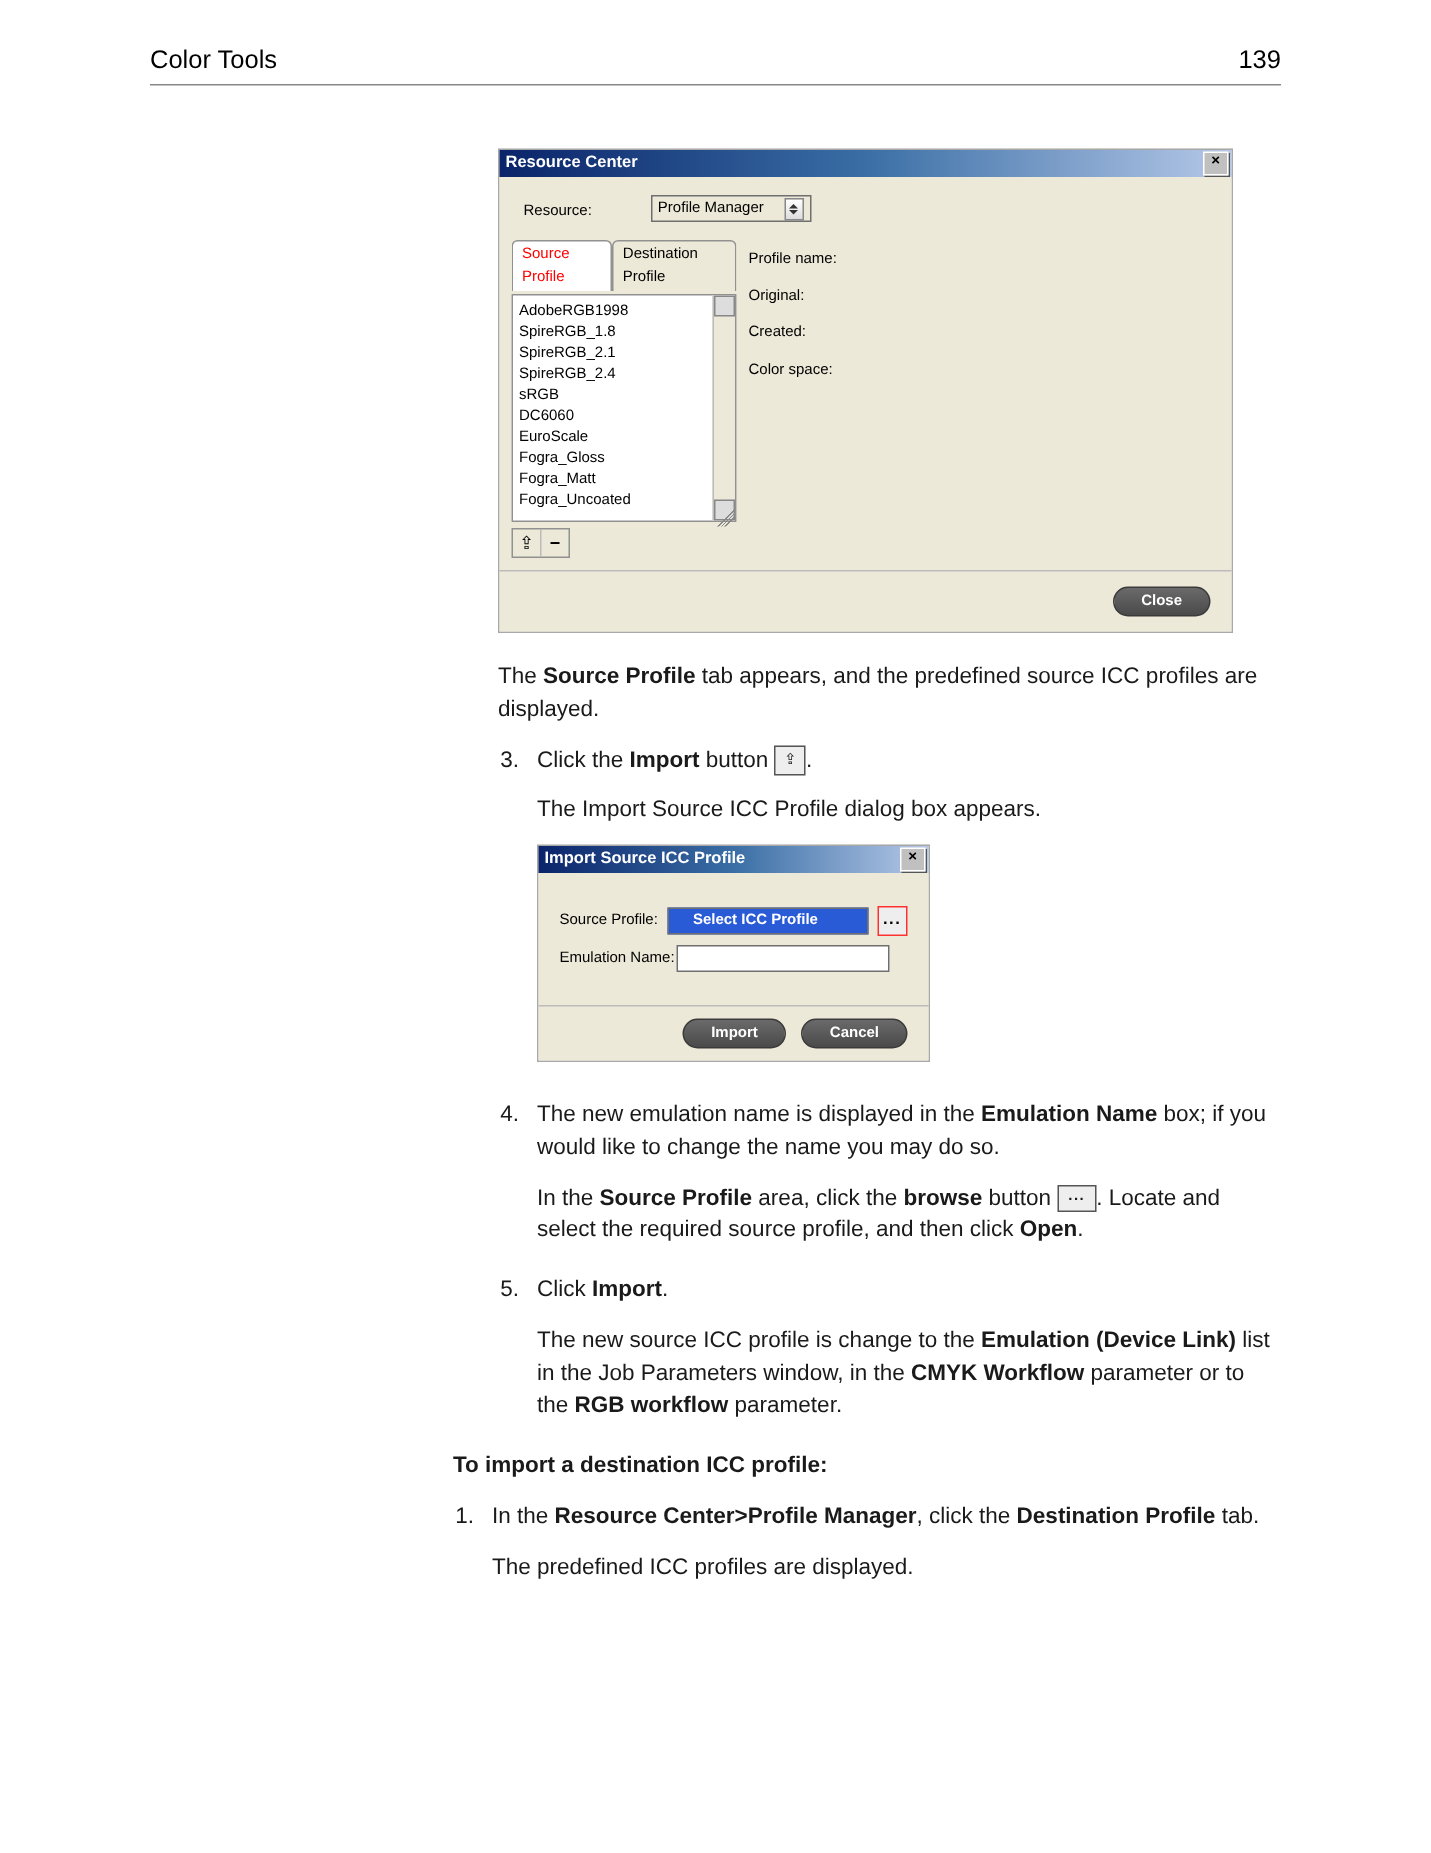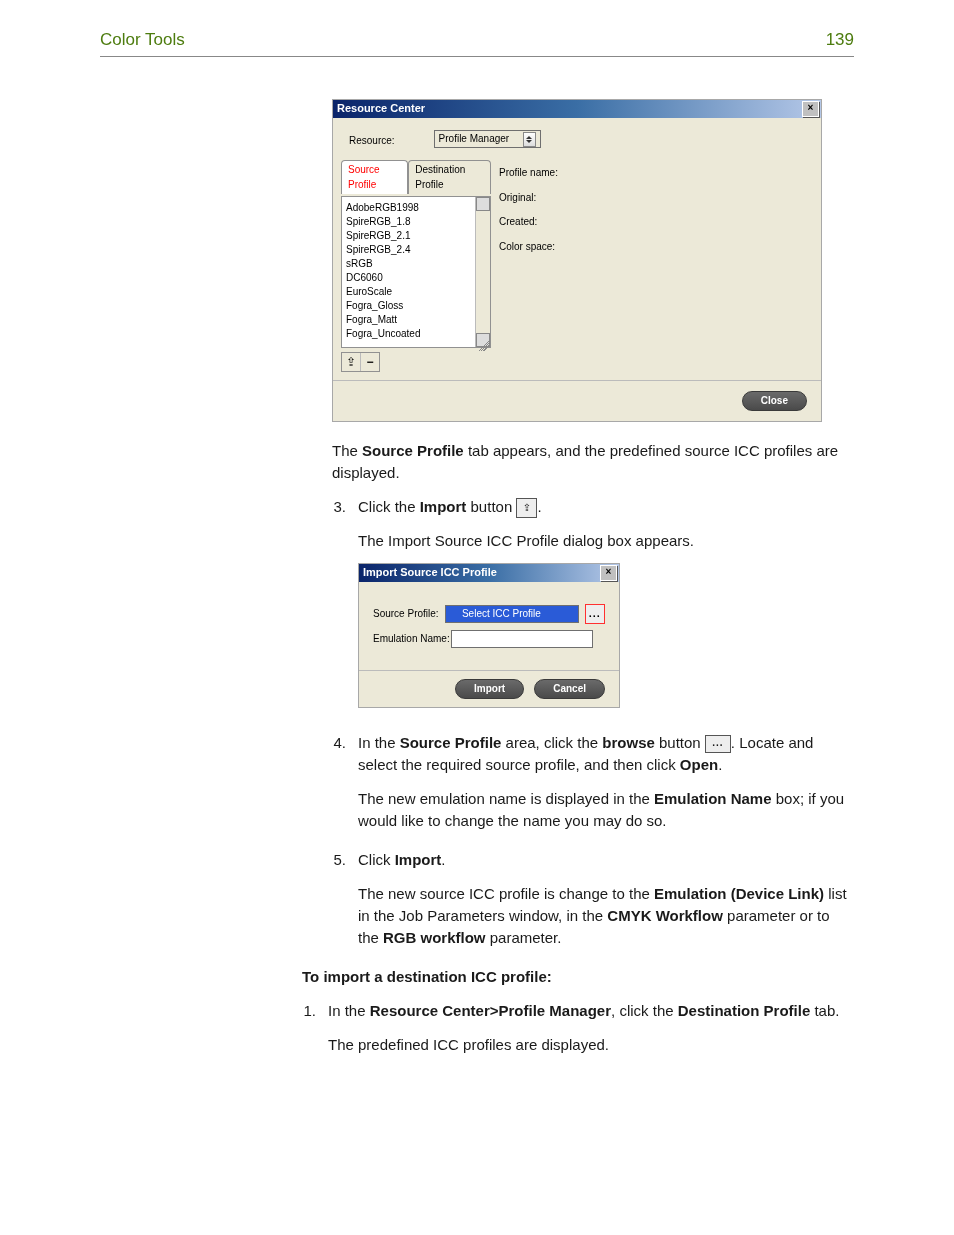--- a/index.html
+++ b/index.html
@@ -12,21 +12,21 @@
     width: 954px;
     min-height: 1235px;
     box-sizing: border-box;
     padding: 30px 100px 30px 100px;
     position: relative;
   }
   .header-line {
     display: flex;
     justify-content: space-between;
     font-size: 17px;
-    color: #4d7c0f;
+    color: #000000;
     padding-bottom: 6px;
     border-bottom: 1px solid #888;
     margin-bottom: 42px;
     font-family: "Helvetica Neue", Arial, sans-serif;
     font-weight: 300;
   }
   .content {
     margin-left: 232px;
     font-size: 15px;
     line-height: 1.45;
@@ -196,21 +196,21 @@
   
   .shot2-body{padding:16px 14px;background:#ece9d8;}
   .shot2-row{display:flex;align-items:center;margin:6px 0;gap:0;}
   .shot2-row label{font-size:10px;width:78px;}
   .text-input{
     height:16px;
     border:1px solid #6f6f6f;
     background:#fff;
     font-size:10px;
     padding:0 16px;
-    display:inline-flex;align-items:center;
+    display:inline-flex;align-items:center;font-weight:bold;
   }
   .selected{background:#2a5bd7;color:#fff;}
   .browse-btn{
     width:20px;height:18px;
     border:1px solid #ff3030;
     background:#eee;
     font-size:11px;font-weight:bold;
     display:inline-flex;align-items:center;justify-content:center;
     letter-spacing:1px;
     margin-left:6px;
@@ -334,24 +334,24 @@
             <span class="pill-btn">Cancel</span>
           </div>
         </div>
       </div>
     </div>
 
     <div class="step">
       <div class="num">4.</div>
       <div class="body">
         <p>
+          <span>The new emulation name is displayed in the </span><b>Emulation Name</b><span> box; if you would like to change the name you may do so.</span>
+        </p>
+        <p>
           <span>In the </span><b>Source Profile</b><span> area, click the </span><b>browse</b><span> button </span><span class="inline-icon icon-browse-big"></span><span>. Locate and select the required source profile, and then click </span><b>Open</b><span>.</span>
-        </p>
-        <p>
-          <span>The new emulation name is displayed in the </span><b>Emulation Name</b><span> box; if you would like to change the name you may do so.</span>
         </p>
       </div>
     </div>
 
     <div class="step">
       <div class="num">5.</div>
       <div class="body">
         <p>
           <span>Click </span><b>Import</b><span>.</span>
         </p>

